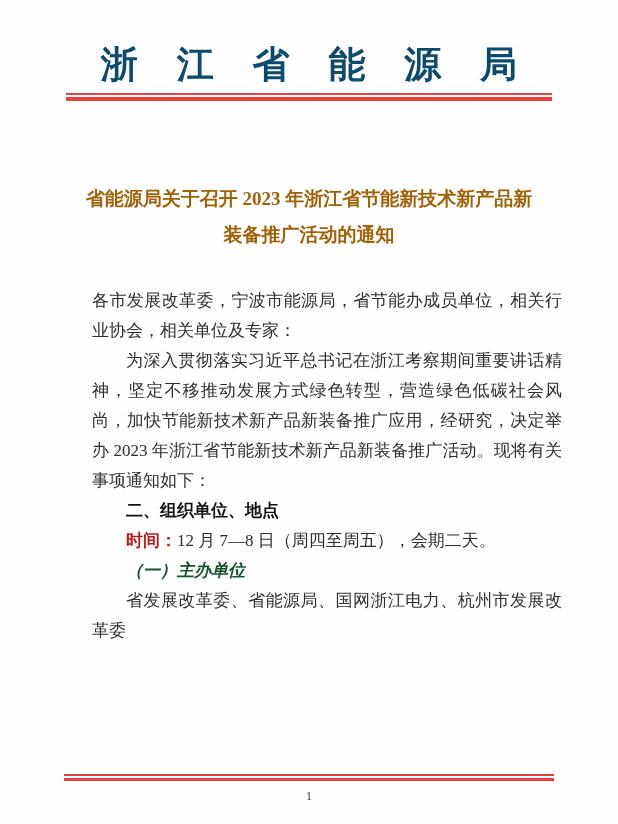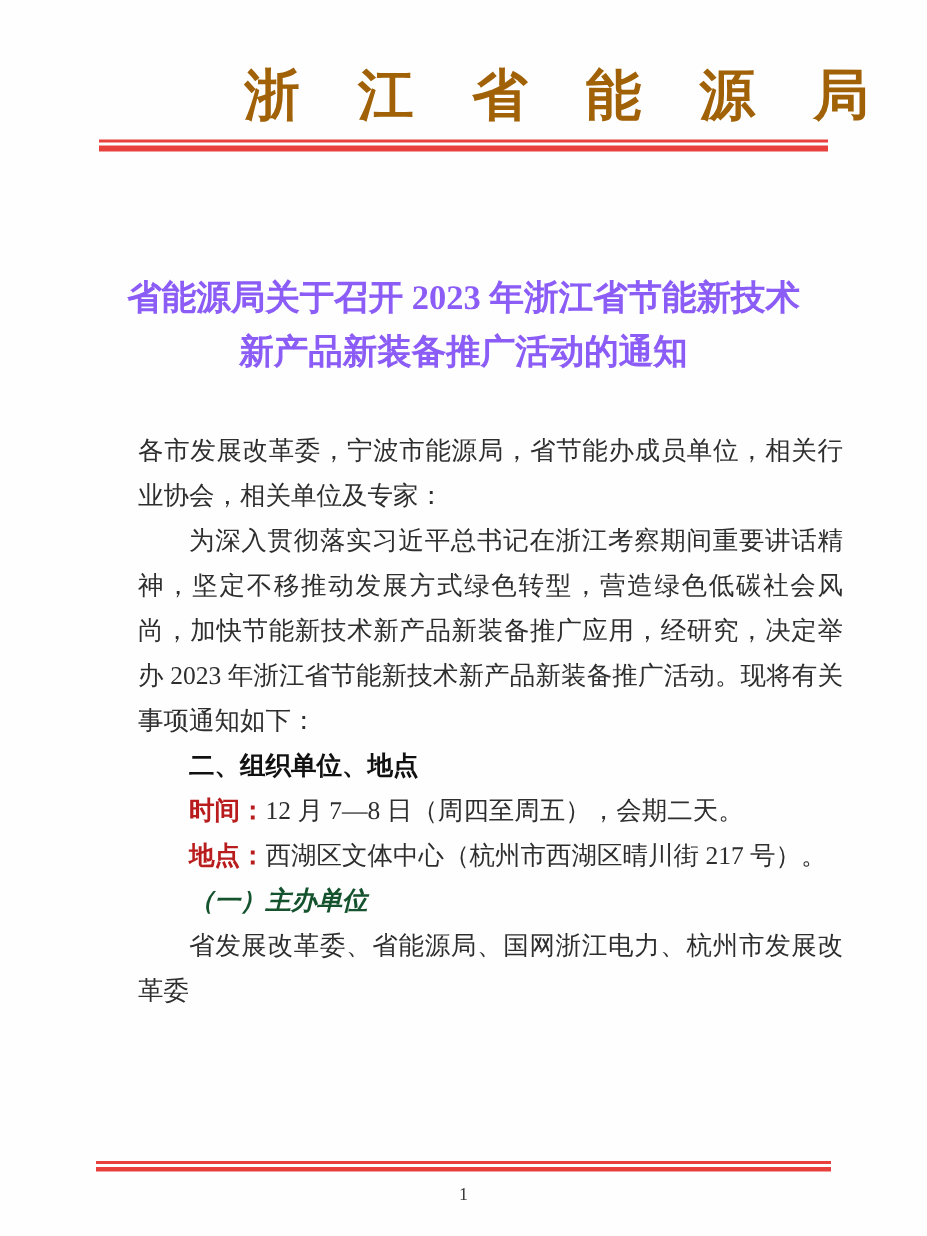--- a/index.html
+++ b/index.html
@@ -14,44 +14,44 @@
     margin: 0 auto;
     background: #fefefe;
     overflow: hidden;
     box-sizing: border-box;
     padding-top: 42px;
     font-family: "Liberation Serif", "DejaVu Serif", serif;
     color: #2e2e2e;
   }
   
   .masthead {
-    text-align: right;
-    color: #a16207;
+    text-align: center;
+    color: #0c4a6e;
     font-size: 37px;
     font-weight: bold;
     line-height: 1.25;
     letter-spacing: 1.05em;
     padding-left: 1.05em; 
     white-space: nowrap;
   }
   .masthead-rule {
     margin: 5px 66px 0 66px;
     height: 2px;               
     border-top: 2px solid #e8403d;
     border-bottom: 4px solid #e8403d;
   }
   
   .doc-title {
     margin: 80px auto 0 auto;
     max-width: 456px;
     text-align: center;
-    font-size: 23px;
+    font-size: 19px;
     line-height: 36px;
     font-weight: bold;
-    color: #8b5cf6;
+    color: #a16207;
   }
   
   .doc-body {
     margin: 33px 56px 0 92px;
     font-size: 17px;
     line-height: 30px;
     text-align: justify;
   }
   .para { margin: 0; }
   .para.indent   { text-indent: 2em; }
@@ -101,21 +101,20 @@
 
   <div class="masthead-rule"></div>
 
   <h1 class="doc-title">省能源局关于召开 2023 年浙江省节能新技术新产品新装备推广活动的通知</h1>
 
   <div class="doc-body">
       <p class="para plain"><span>各市发展改革委，宁波市能源局，省节能办成员单位，相关行业协会，相关单位及专家：</span></p>
       <p class="para indent"><span>为深入贯彻落实习近平总书记在浙江考察期间重要讲话精神，坚定不移推动发展方式绿色转型，营造绿色低碳社会风尚，加快节能新技术新产品新装备推广应用，经研究，决定举办 2023 年浙江省节能新技术新产品新装备推广活动。现将有关事项通知如下：</span></p>
       <p class="para heading1"><span>二、组织单位、地点</span></p>
       <p class="para indent"><span class="label">时间：</span><span>12 月 7—8 日（周四至周五），会期二天。</span></p>
-      <p class="para indent"><span class="label">地点：</span><span>西湖区文体中心（杭州市西湖区晴川街 217 号）。</span></p>
       <p class="para heading2"><span>（一）主办单位</span></p>
       <p class="para indent"><span>省发展改革委、省能源局、国网浙江电力、杭州市发展改革委</span></p>
     </div>
 
   <div class="footer-rule"></div>
 
   <div class="page-number">1</div>
 
 </div>
 

